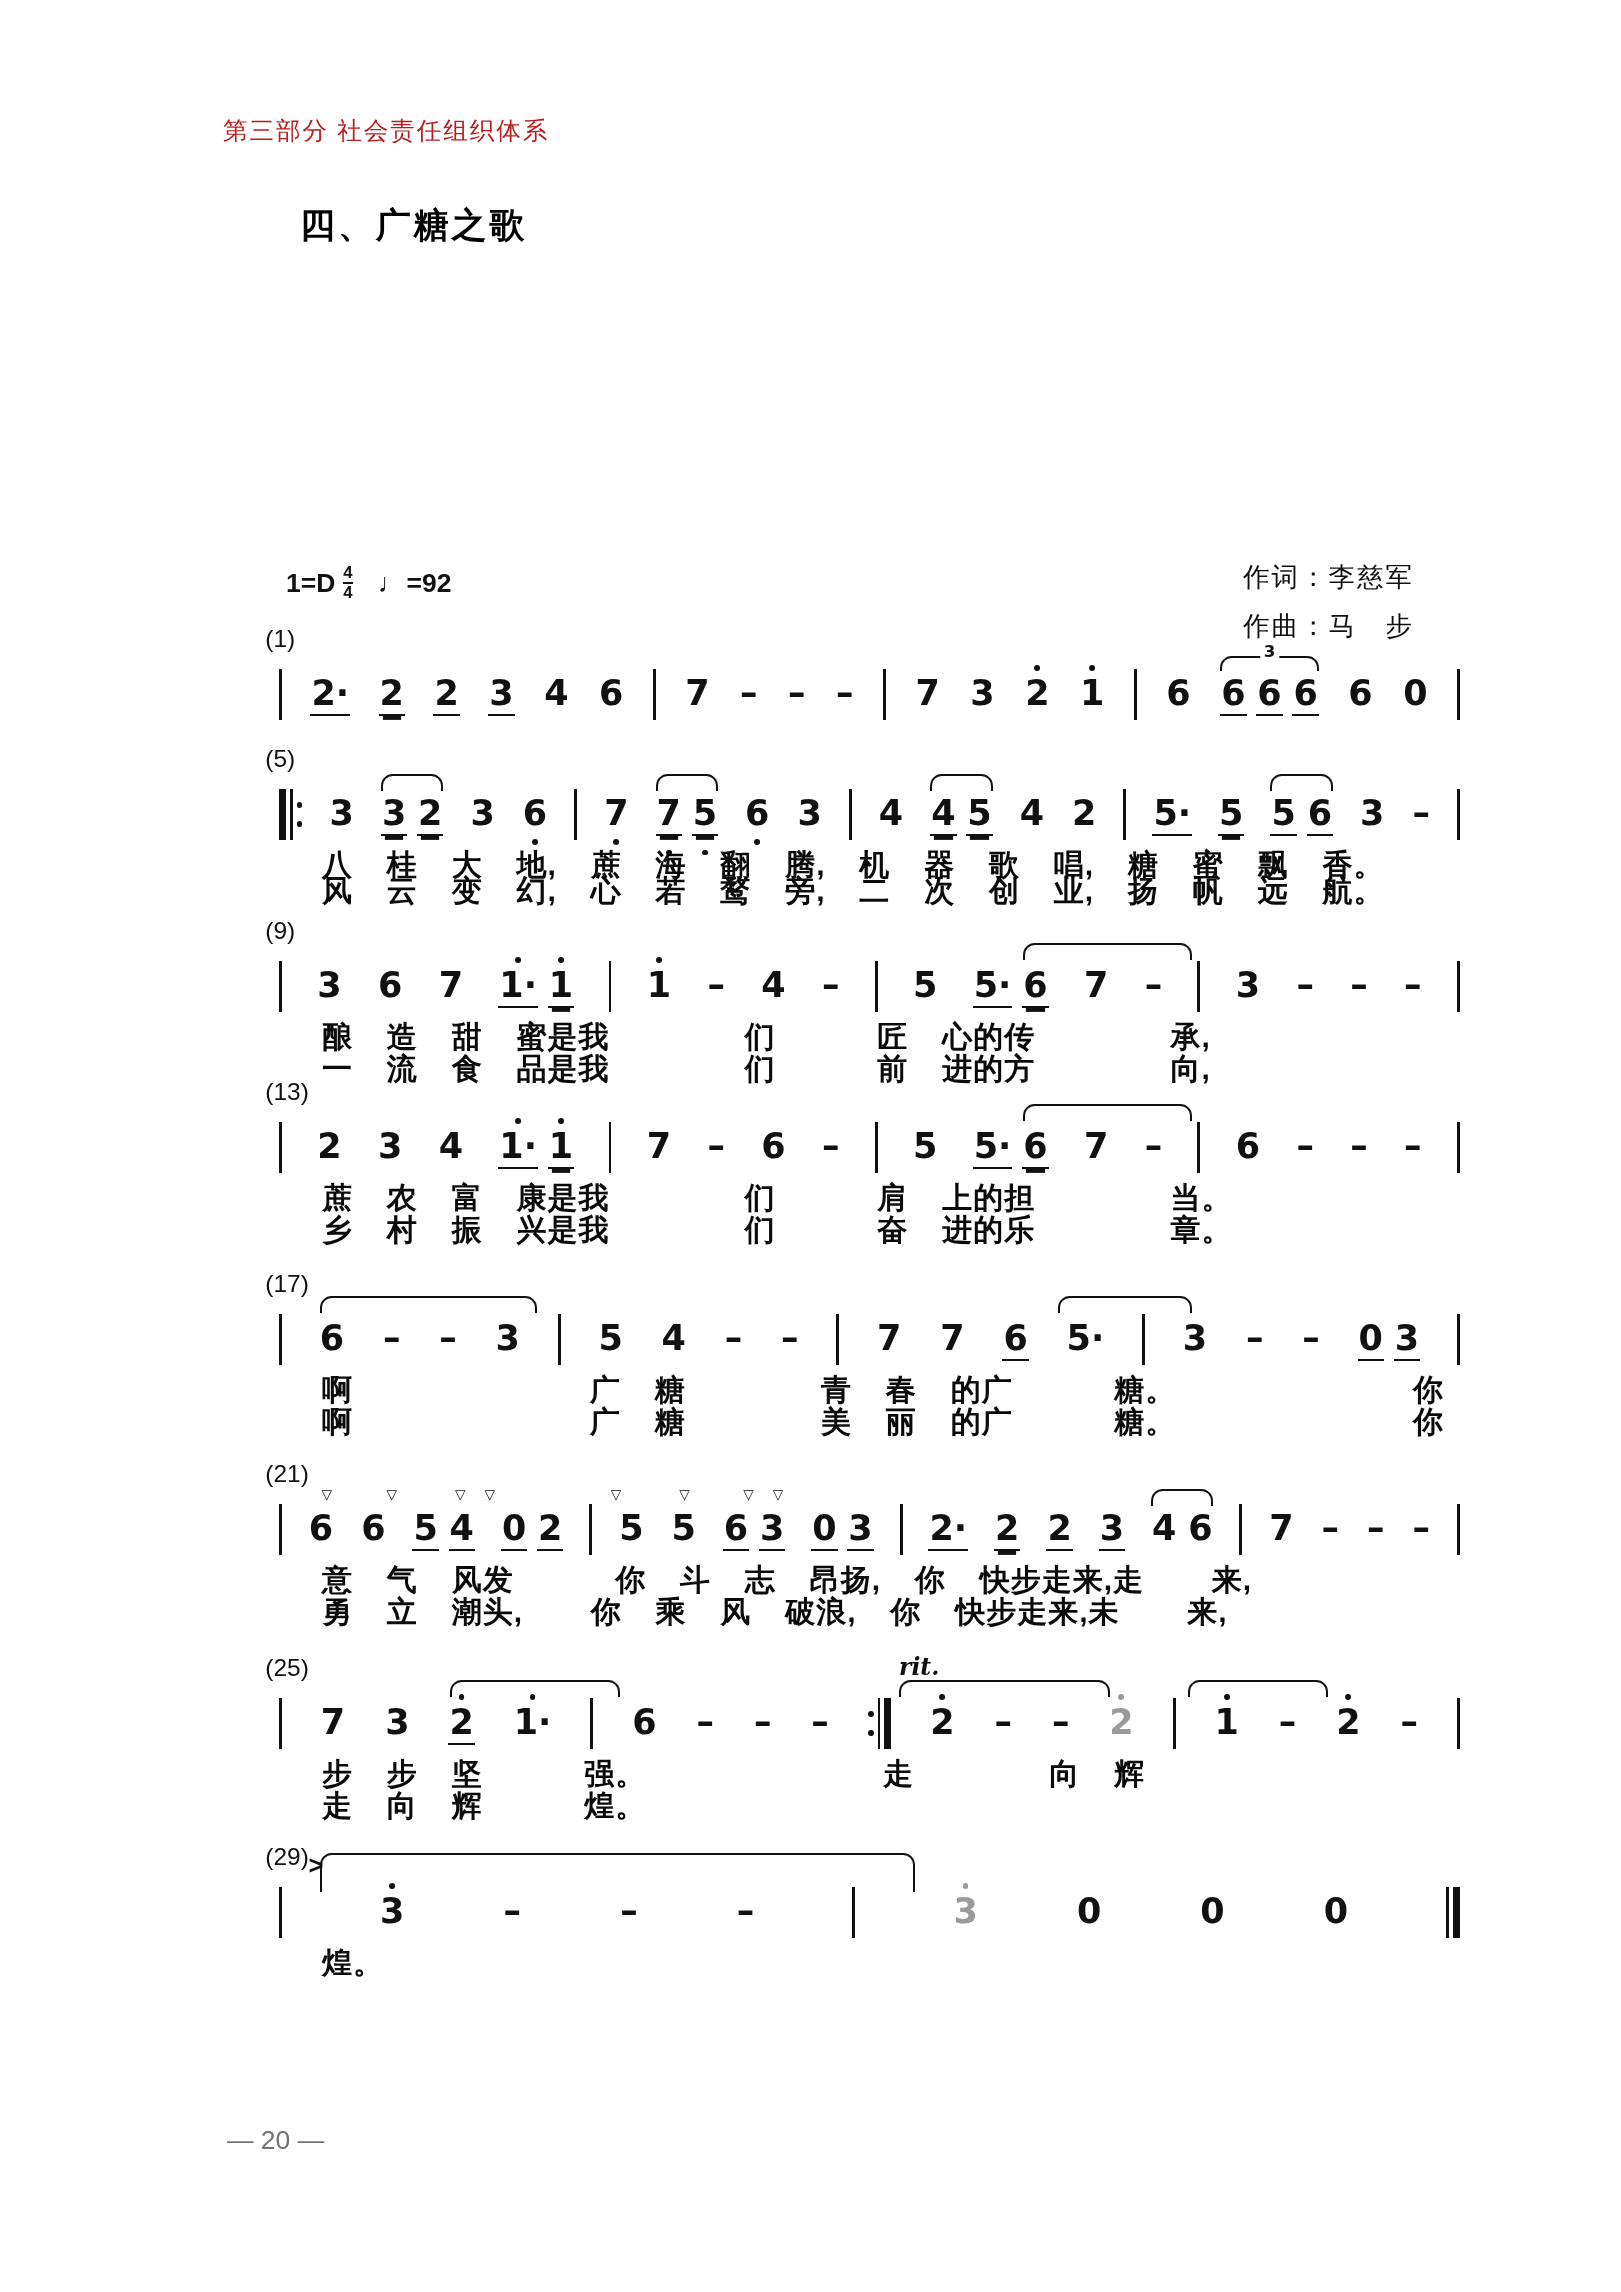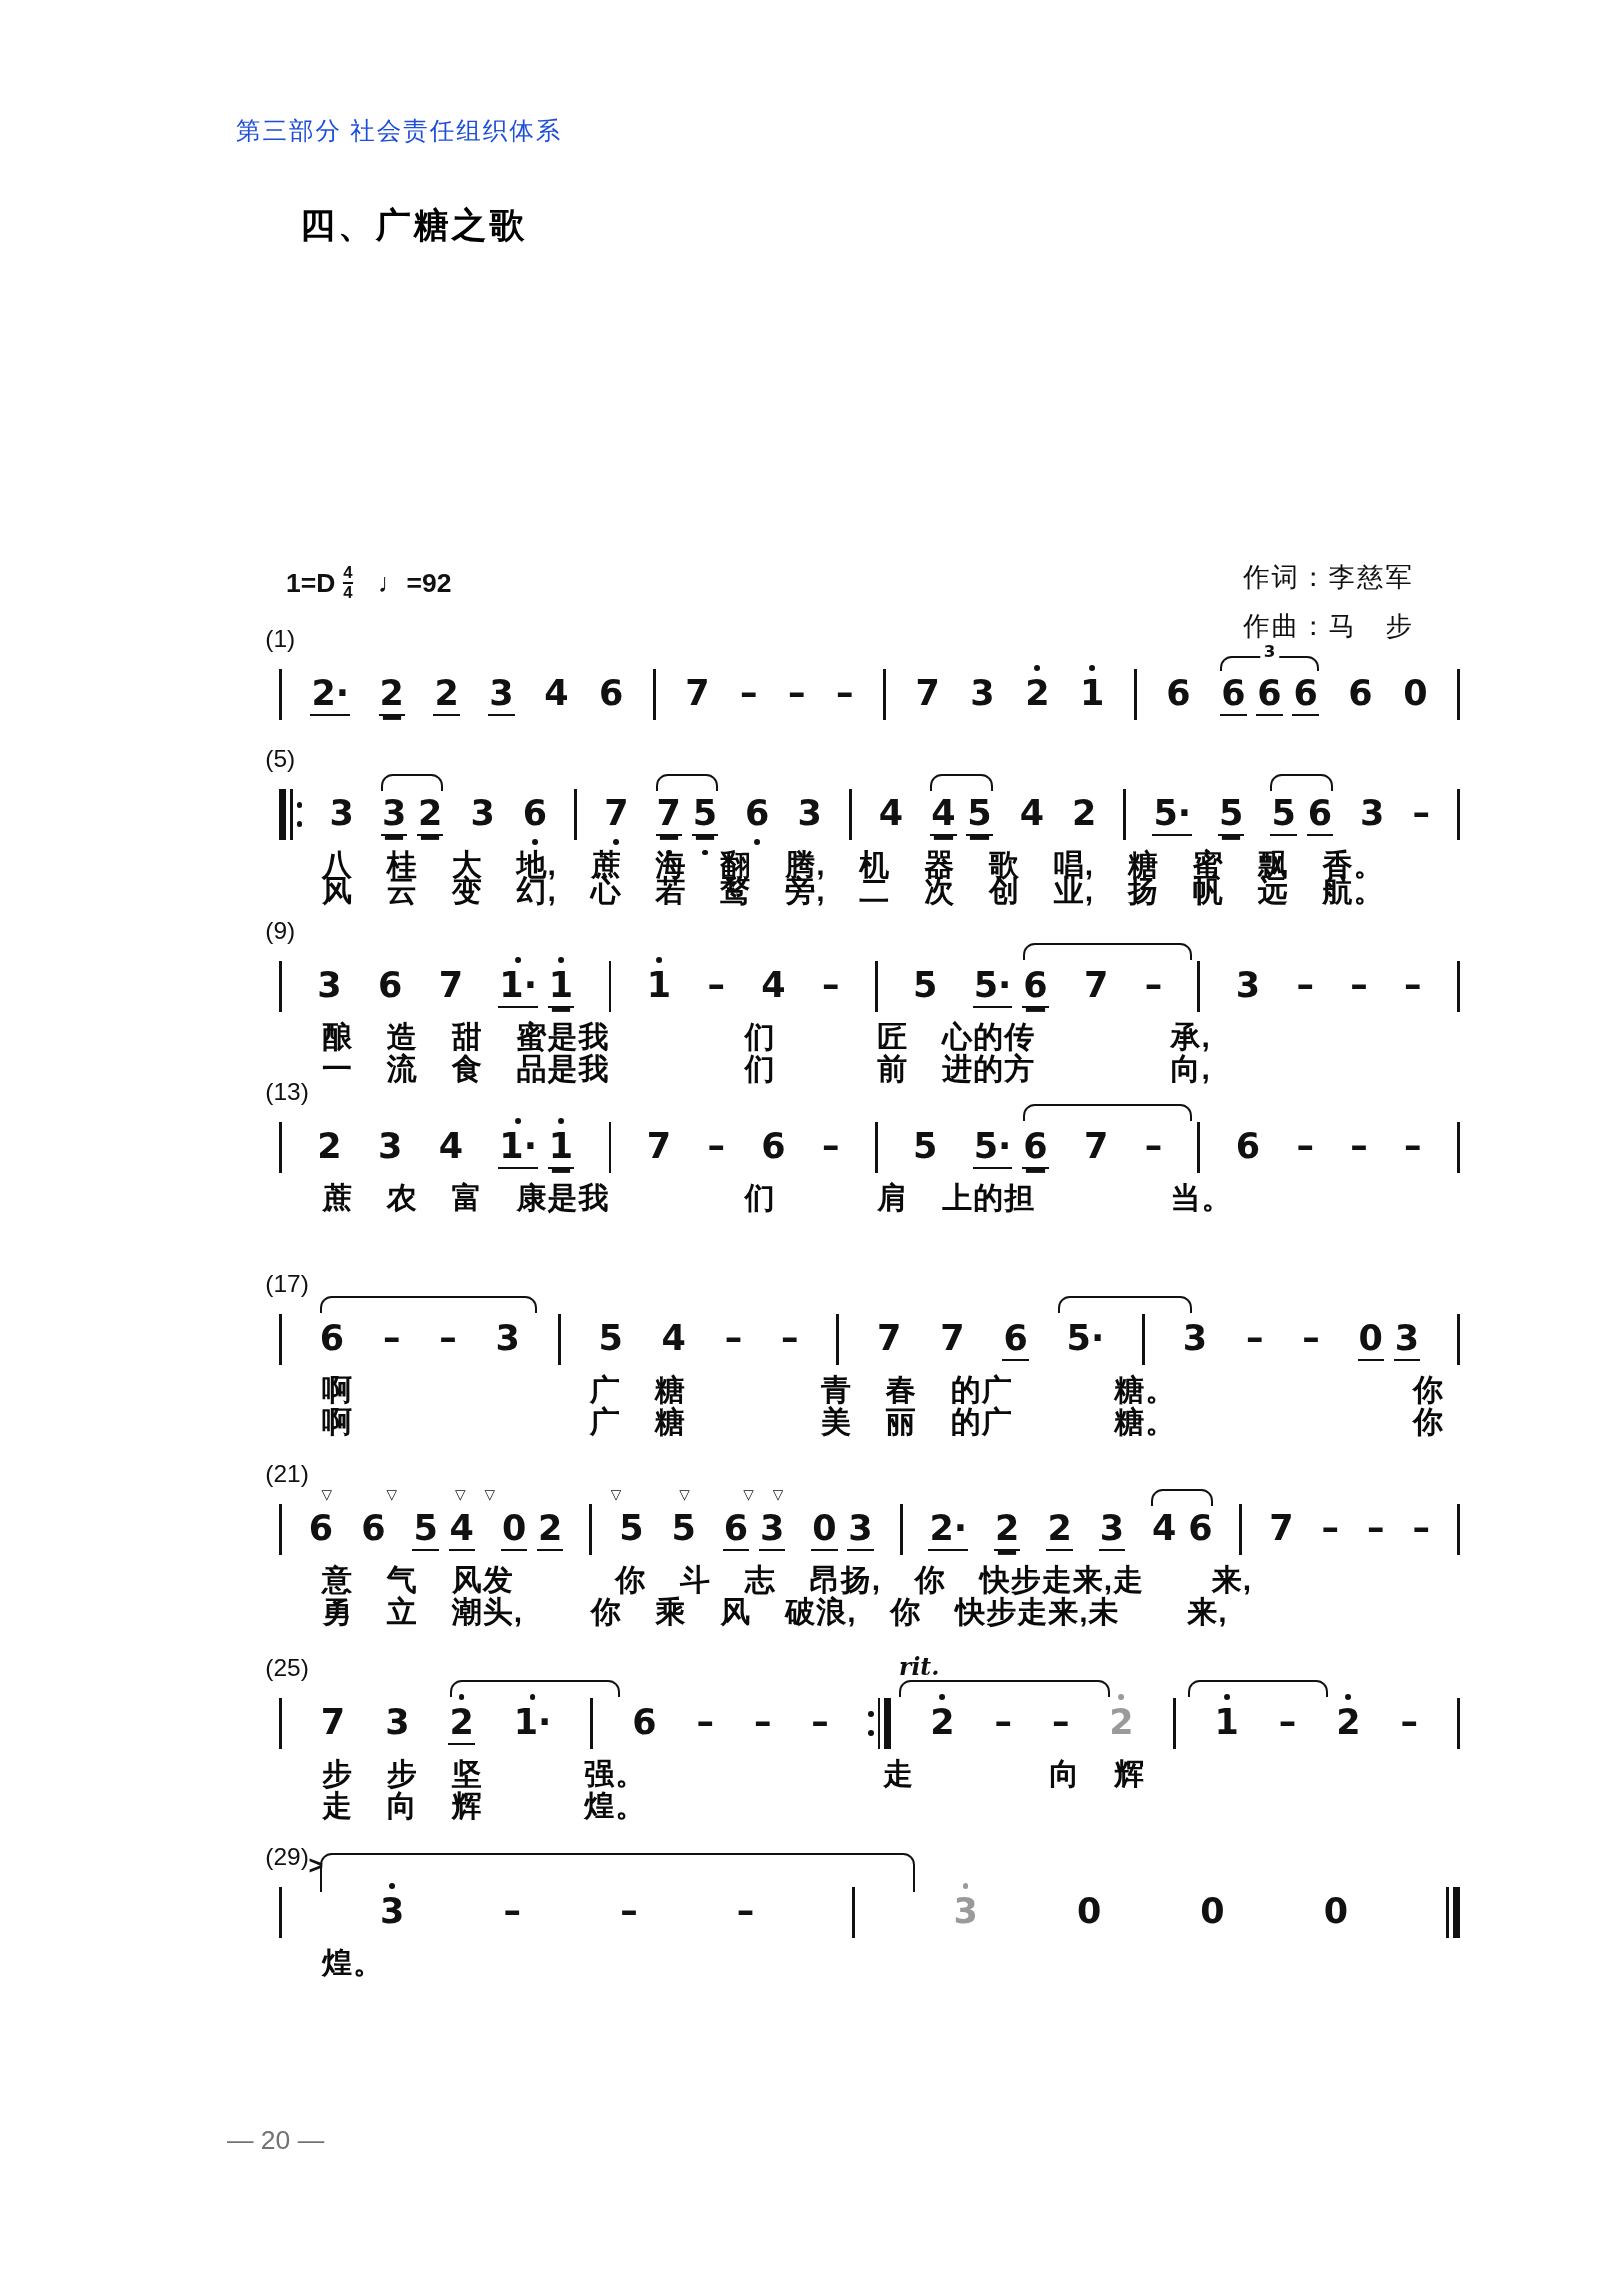--- a/index.html
+++ b/index.html
@@ -1,19 +1,19 @@
 <!DOCTYPE html>
 <html><head>
 <meta charset="utf-8">
 <style>
   html,body{margin:0;padding:0;background:#e8e8e8;}
   .page{position:relative;width:1621px;height:2293px;background:#ffffff;margin:0 auto;overflow:hidden;
         font-family:"Liberation Sans",sans-serif;color:#111;}
-  .doc-header{position:absolute;left:236px;top:114px;font-family:"Liberation Serif",serif;
-              font-size:24.5px;letter-spacing:2px;color:#1d4ed8;}
+  .doc-header{position:absolute;left:223px;top:114px;font-family:"Liberation Serif",serif;
+              font-size:24.5px;letter-spacing:2px;color:#b91c1c;}
   .section-title{position:absolute;left:300px;top:202px;margin:0;font-size:35px;font-weight:700;
                  letter-spacing:2.9px;color:#000;}
   .song-title{position:absolute;left:279px;top:447px;width:1181px;margin:0;text-align:center;
               font-family:"DejaVu Serif","Liberation Serif",serif;font-size:61px;font-weight:700;letter-spacing:7.8px;}
   .key-line{position:absolute;left:286px;top:565px;display:flex;align-items:center;gap:5.9px;
             font-size:26.5px;font-weight:600;justify-content:flex-end;}
   .keyfrac{display:inline-flex;flex-direction:column;align-items:center;line-height:1;font-size:16.7px;font-weight:700;margin:0 2px;}
   .keyfrac .fden{border-top:2px solid #111;padding-top:1px;}
   .tempo{margin-left:17.6px;display:inline-flex;align-items:center;gap:2px;}
   .credits{position:absolute;left:1243px;top:553px;font-family:"Liberation Serif",serif;font-size:26.5px;
@@ -260,20 +260,21 @@
           </span>
           <span class="note">6</span>
           <span class="note">–</span>
           <span class="note">–</span>
           <span class="note">–</span>
           <span class="barwrap">
             <span class="bl"></span>
           </span>
         </div>
         <div class="lyrics" style="top: 94px;">蔗 农 富 康是我    们   肩 上的担    当。</div>
+        <div class="lyrics" style="top: 126px;">乡 村 振 兴是我    们   奋 进的乐    章。</div>
       </div>
       <div class="system" style="top: 1276px;">
         <div class="syslabel">(17)</div>
         <div class="arc" style="left: 3.5%; width: 18%;"></div>
         <div class="arc" style="left: 66%; width: 11%;"></div>
         <div class="notesrow">
           <span class="barwrap">
             <span class="bl"></span>
           </span>
           <span class="note">6</span>

